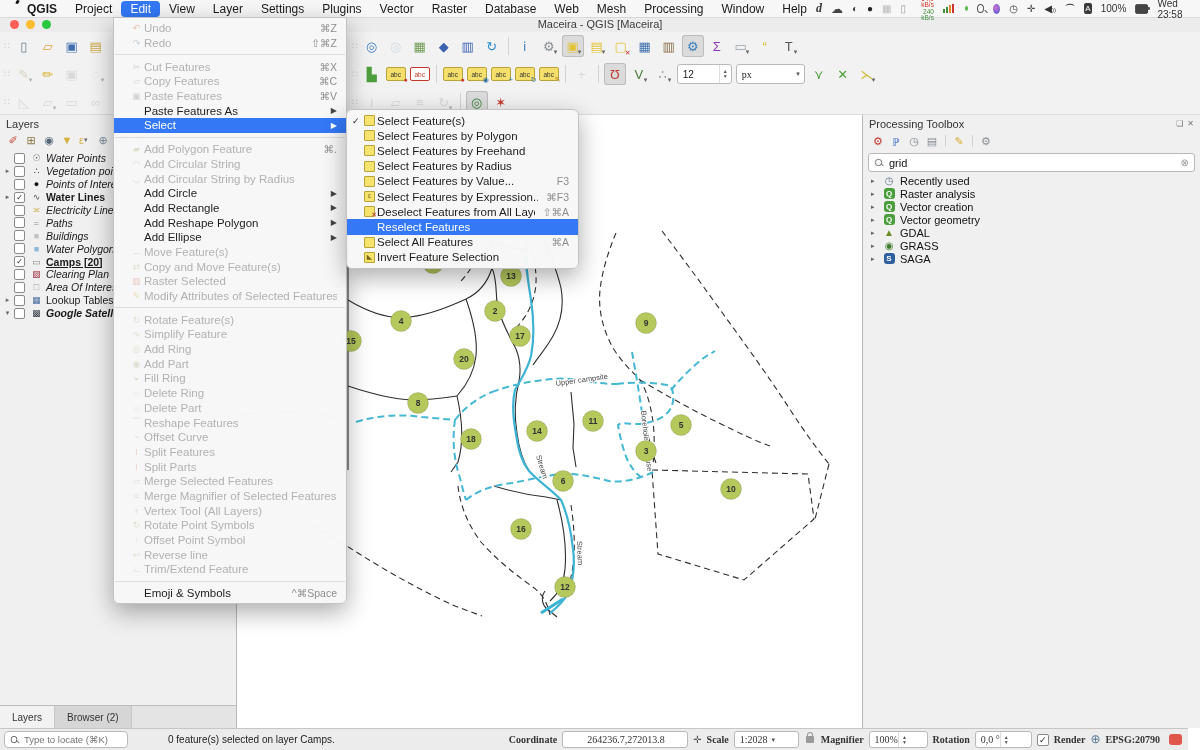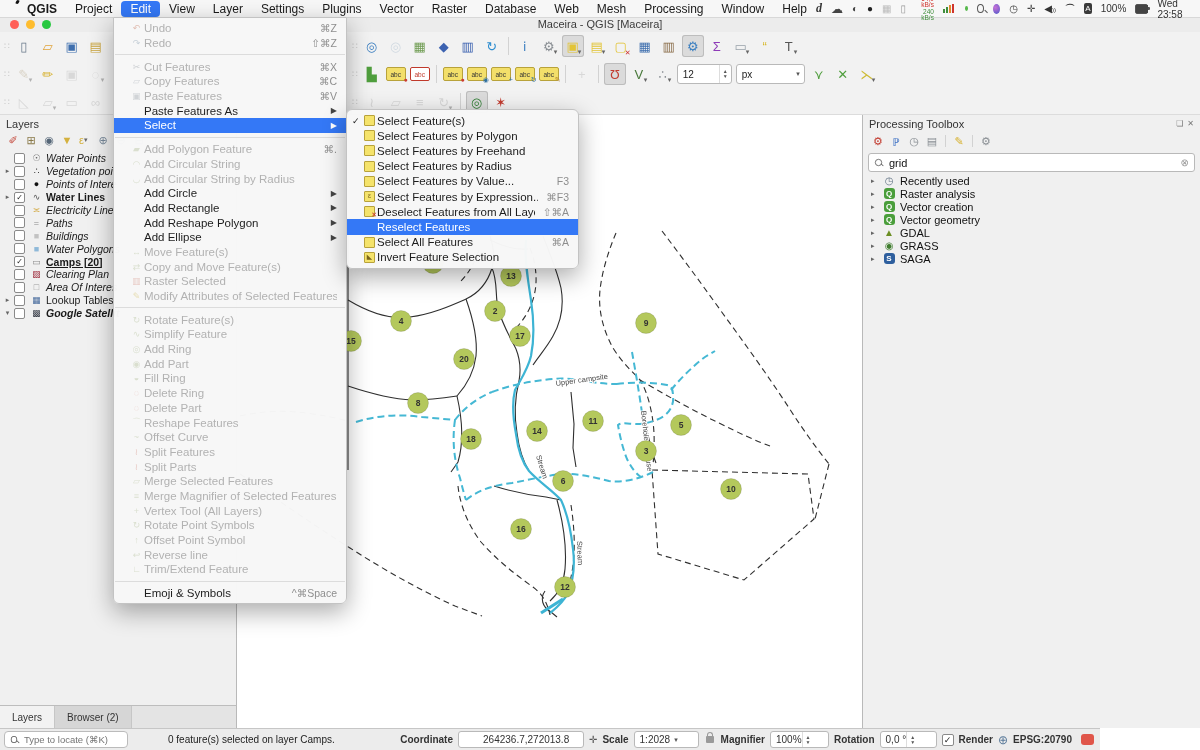--- a/index.html
+++ b/index.html
@@ -41,21 +41,21 @@
   .icell .g{font-size:13px;line-height:1;}
   .icell .g.rot{transform:rotate(180deg);display:inline-block;}
   .dd{font-size:7px;color:#666;margin-left:0px;width:7px;}
   .tsep{width:1px;height:18px;background:#d2d2d2;margin:0 4px;}
   .tag{width:18px;height:12px;background:#f3df6a;border:1px solid #b8a23a;border-radius:2px;font-size:6.5px;color:#333;
     display:flex;align-items:center;justify-content:center;position:relative;}
   .tag.outline{background:#fff;border-color:#c0392b;color:#c0392b;}
   .tbadge{position:absolute;right:-3px;bottom:-3px;font-size:7px;line-height:1;}
   .spinbox,.selbox{height:18px;background:#fff;border:1px solid #b9b9b9;border-radius:3px;display:flex;align-items:center;
     font-size:10px;color:#222;margin:0 2px;padding-left:5px;}
-  .spinbox{width:48px;} .selbox{width:62px;}
+  .spinbox{width:48px;} .selbox{width:62px;font-family:Liberation Serif, serif;}
   .spinbox .val{flex:1;} .selbox .val{flex:1;}
   .steppers{display:flex;flex-direction:column;font-size:5px;color:#555;line-height:5px;padding:0 3px;border-left:1px solid #ddd;height:100%;justify-content:center;}
   .selarrow{font-size:7px;color:#555;padding:0 4px;}
   
   #layers-panel{position:absolute;left:0;top:115px;width:237px;height:590px;background:#f0f0f0;border-right:1px solid #b9b9b9;box-sizing:border-box;}
   .ptitle{font-size:11px;color:#333;padding:3px 6px 1px 6px;}
   #layers-tools{display:flex;align-items:center;height:18px;padding-left:4px;}
   .pticon{width:18px;height:16px;display:flex;align-items:center;justify-content:center;font-size:11px;}
   #layers-list{margin-top:3px;}
   .lrow{display:flex;align-items:center;height:12.9px;font-size:10.5px;color:#1a1a1a;white-space:nowrap;overflow:hidden;padding-left:3px;}
@@ -86,27 +86,27 @@
   #proc-search{margin:2px 5px;height:17px;background:#fff;border:1px solid #b9b9b9;border-radius:3px;display:flex;align-items:center;padding:0 5px;gap:4px;}
   #proc-search input{border:none;outline:none;flex:1;font-size:11px;font-family:"Liberation Sans",sans-serif;color:#111;background:transparent;}
   .clearx{color:#999;font-size:10px;}
   .trow{display:flex;align-items:center;height:13px;font-size:11px;color:#111;padding-left:8px;}
   .trow .arr{width:10px;font-size:7px;color:#666;}
   .trow .tic{width:16px;text-align:center;font-size:10px;flex:none;display:flex;justify-content:center;}
   .qbadge{width:11px;height:11px;border-radius:3px;color:#fff;font-size:8px;font-weight:bold;display:flex;align-items:center;justify-content:center;}
   .q-green{background:#4a9e3b;} .q-blue{background:#2e5f9e;}
   .trow .tname{margin-left:3px;}
   
-  #statusbar{position:absolute;left:0;top:728px;width:1100px;height:22px;background:#ececec;border-top:1px solid #c6c6c6;
+  #statusbar{position:absolute;left:0;top:728px;width:1188px;height:22px;background:#ececec;border-top:1px solid #c6c6c6;
     display:flex;align-items:center;font-size:10px;color:#333;box-sizing:border-box;}
   #locator{width:112px;height:15px;background:#fff;border:1px solid #bbb;border-radius:4px;display:flex;align-items:center;
     gap:4px;padding:0 5px;margin-left:4px;}
   #locator input{border:none;outline:none;width:100%;font-size:9.5px;font-family:"Liberation Sans",sans-serif;background:transparent;color:#111;}
   #status-msg{margin-left:40px;color:#222;}
-  #sb-right{margin-left:auto;display:flex;align-items:center;gap:5px;padding-right:6px;}
+  #sb-right{margin-left:auto;display:flex;align-items:center;gap:5px;padding-right:6px;font-family:Liberation Serif, serif;}
   .sbox{background:#fff;border:1px solid #b9b9b9;border-radius:3px;height:15px;display:flex;align-items:center;font-size:10px;padding-left:5px;}
   .lock{width:8px;height:7px;background:#9a9a9a;border-radius:1px;position:relative;margin:0 2px;}
   .lock::before{content:"";position:absolute;left:1px;top:-4px;width:4px;height:4px;border:1.4px solid #9a9a9a;border-bottom:none;border-radius:3px 3px 0 0;}
   .sb-cb{width:10px;height:10px;background:#fff;border:1px solid #8a8a8a;border-radius:2px;font-size:9px;line-height:10px;text-align:center;color:#222;}
   .msgbubble{width:13px;height:11px;background:#e0564a;border-radius:3px;position:relative;margin-left:4px;}
   .msgbubble::after{content:"";position:absolute;left:2px;bottom:-3px;border:3px solid transparent;border-top-color:#e0564a;}
   
   .popup{position:absolute;background:rgba(247,247,247,0.98);border:1px solid #c3c3c3;border-radius:6px;
     box-shadow:0 8px 24px rgba(0,0,0,0.33);z-index:100;padding:3px 0;box-sizing:border-box;}
   #edit-menu{left:113px;top:17px;width:234px;border-top-left-radius:0;border-top-right-radius:0;}

